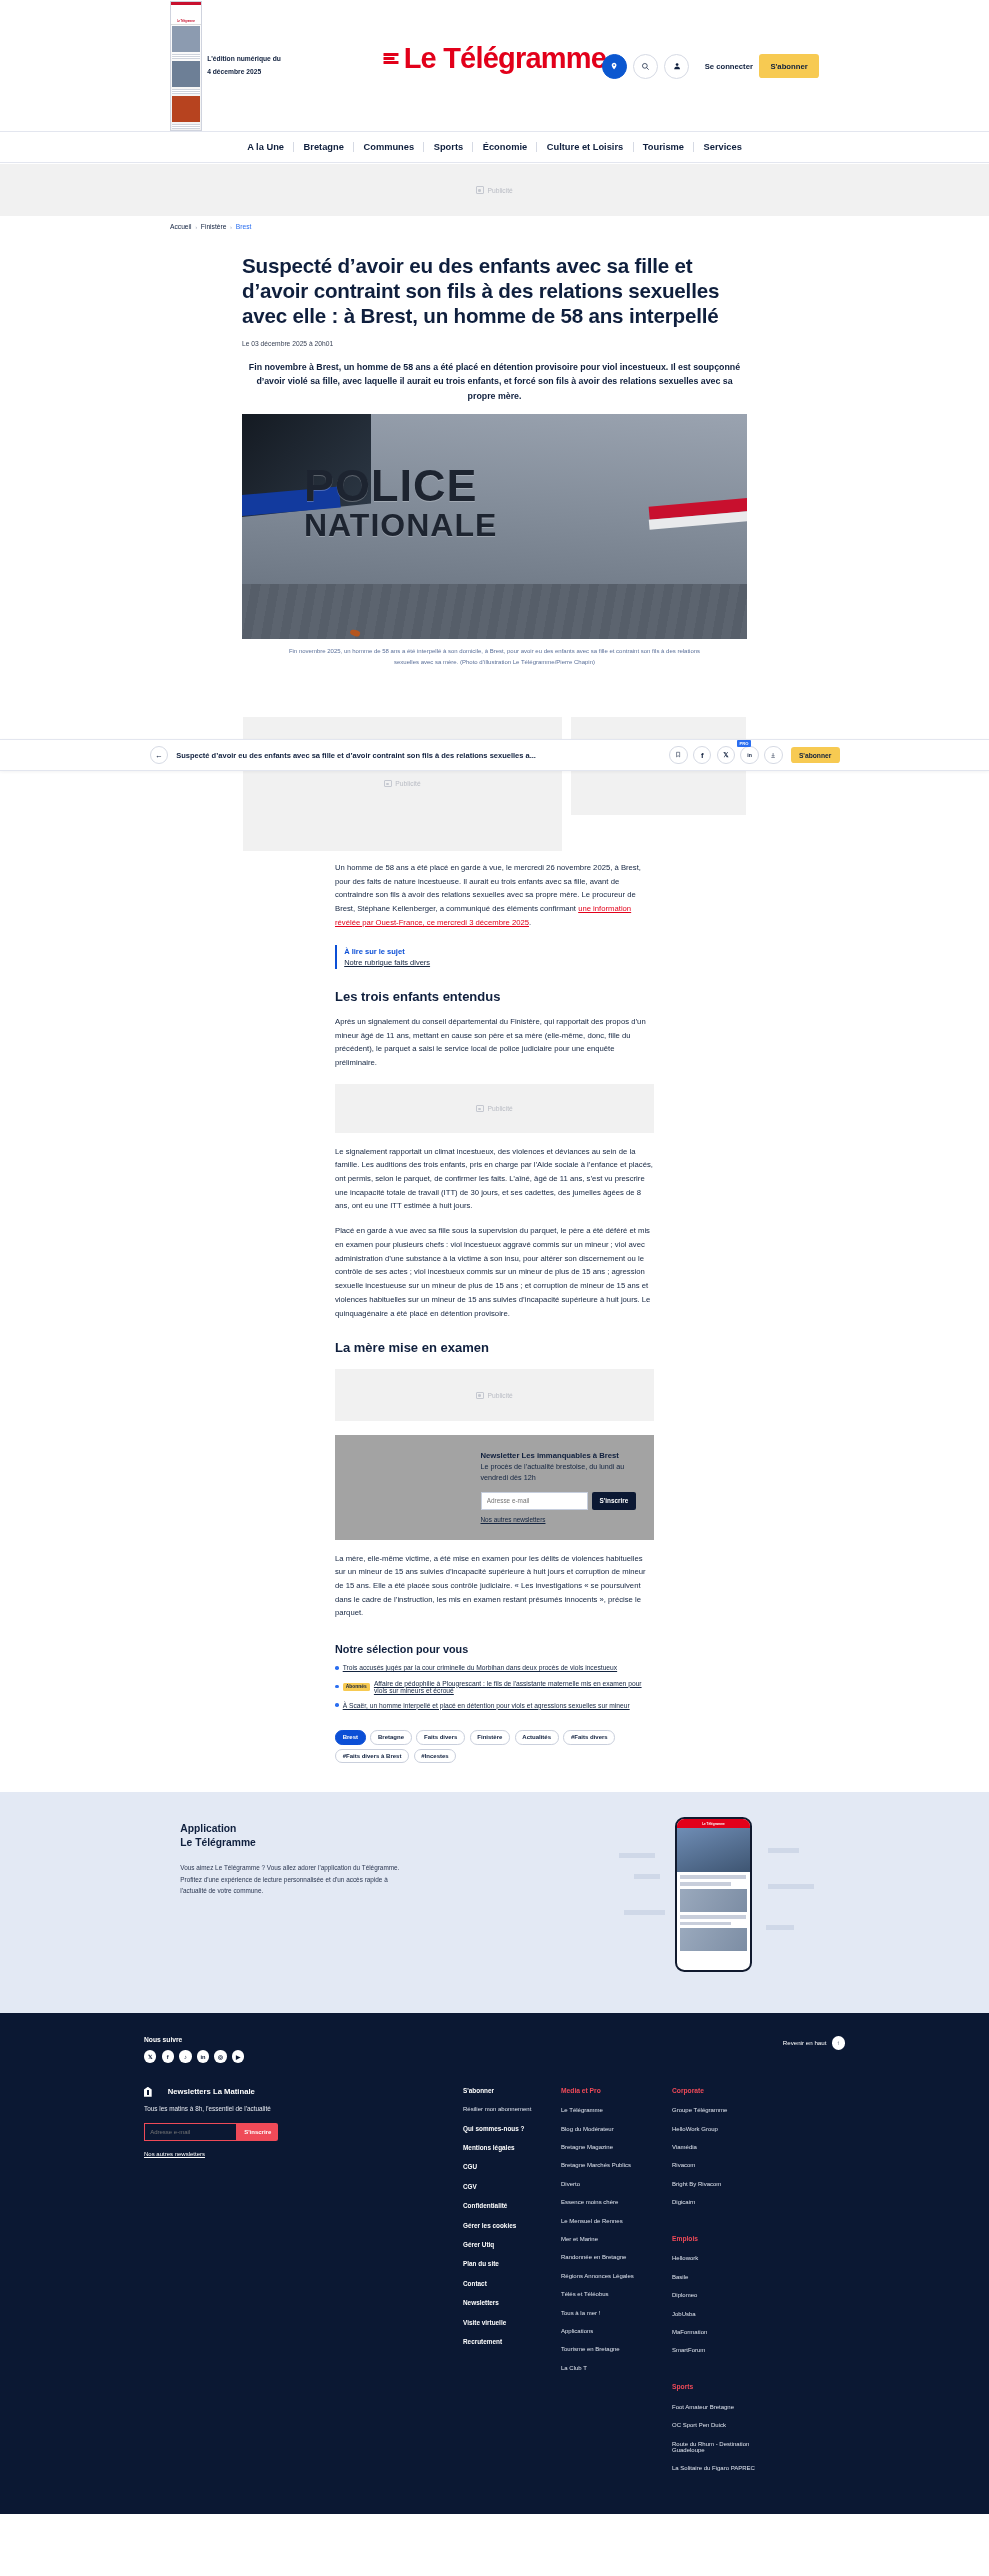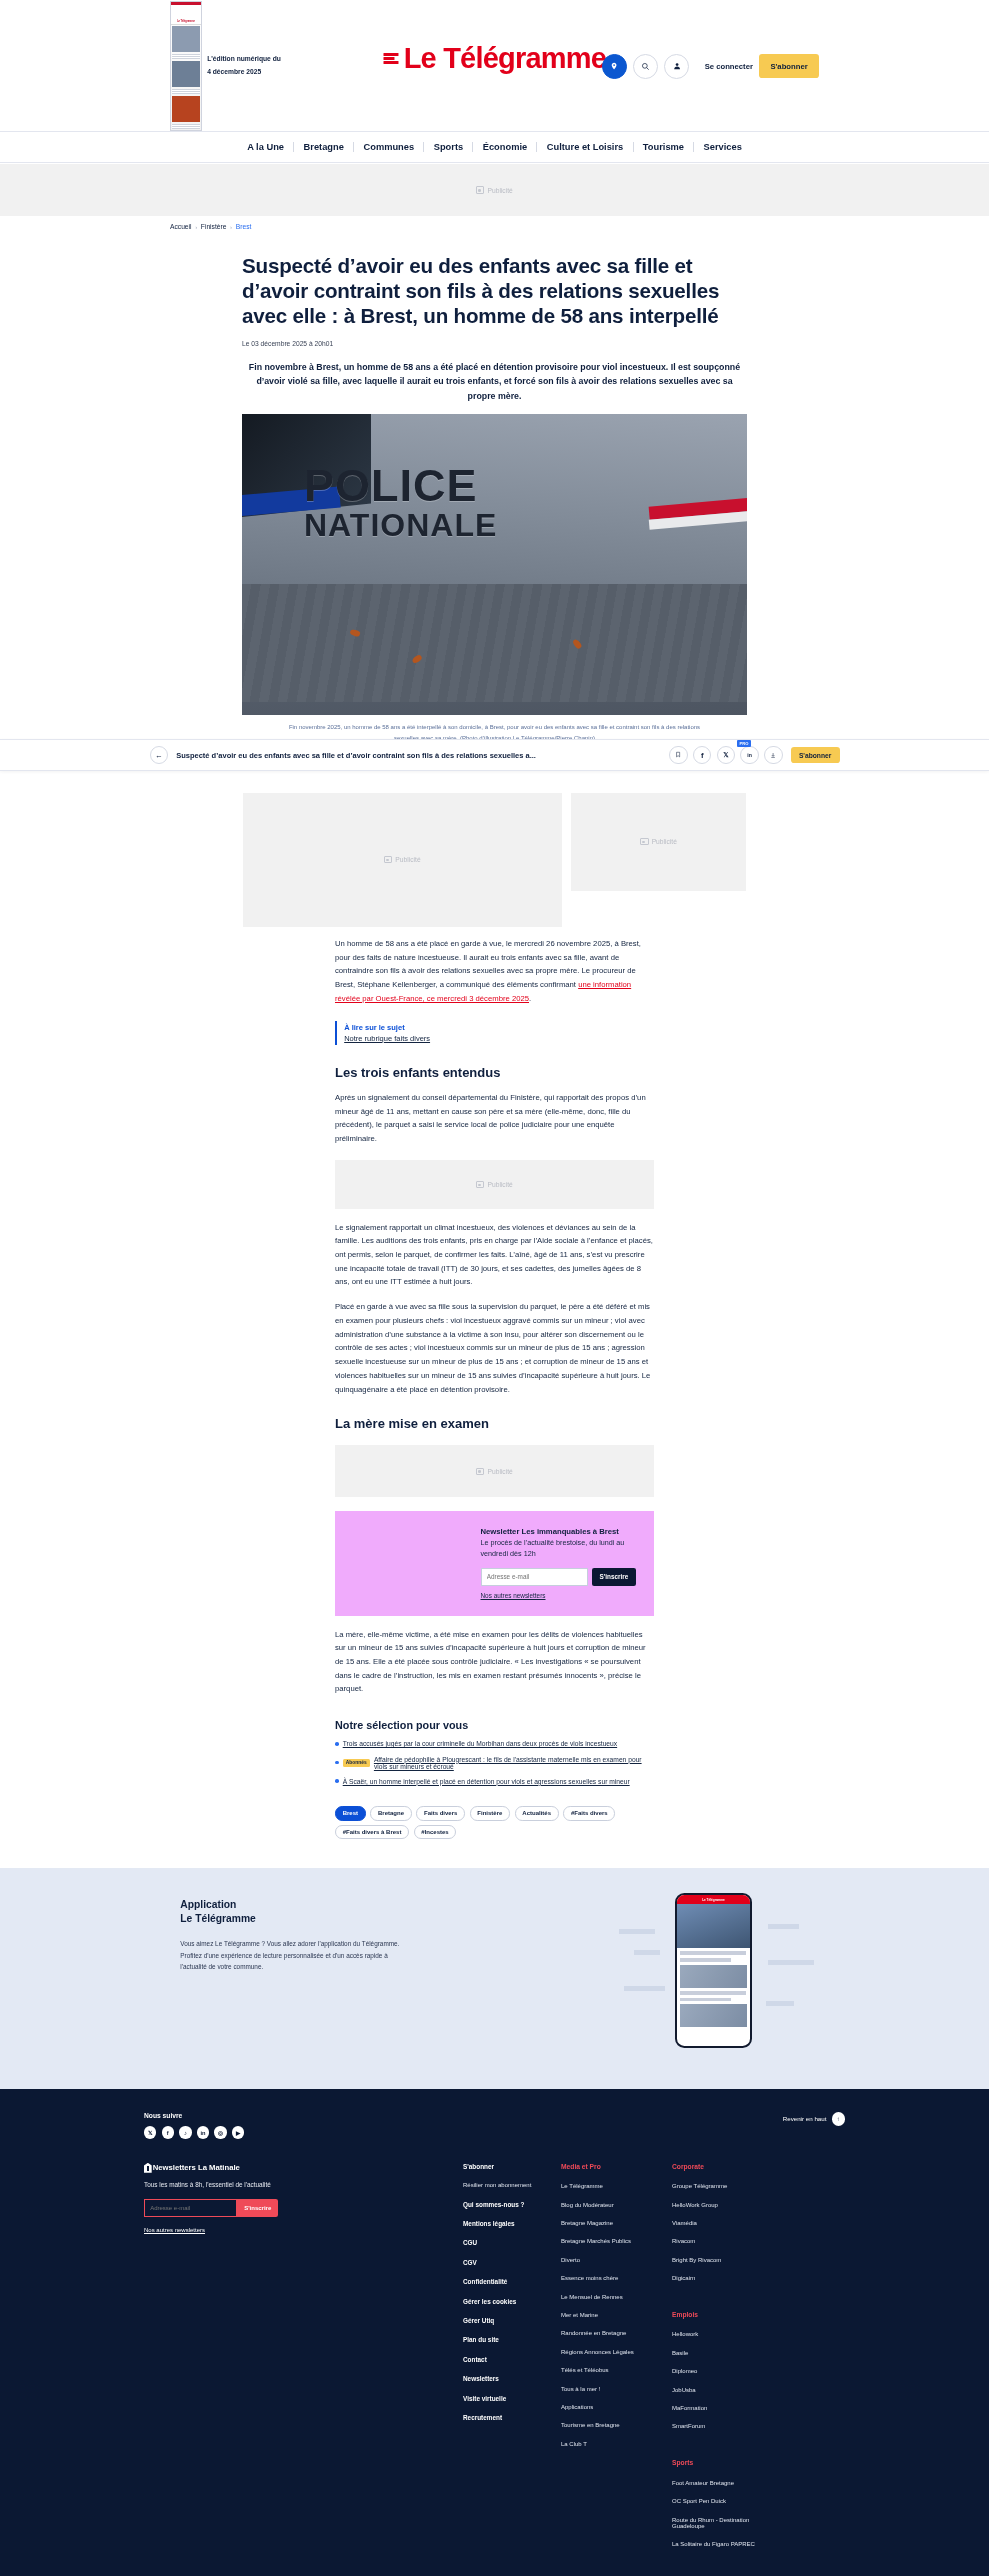--- a/index.html
+++ b/index.html
@@ -100,21 +100,21 @@
     font-weight: 800;
     letter-spacing: -0.2px;
     margin: 23px 0 0 0;
     color:#0f1f3d;
   }
   .dateline { font-size:6.7px; color:#3a4356; margin-top: 11.3px;}
   .chapo { font-size: 8.8px; font-weight: 800; line-height:1.62; margin-top: 13.4px; color:#0f1f3d;text-align:center;}
 
   .figure { margin-top: 11.3px; width: 505px; }
   .photo {
-    width:100%; height: 301px; position:relative; overflow:hidden;
+    width:100%; height: 225px; position:relative; overflow:hidden;
     background: linear-gradient(175deg,#7c8593 0%, #606a78 40%, #4d5561 100%);
   }
   .photo .car-body{position:absolute;left:0;top:0;width:100%;height:170px;
      background:linear-gradient(185deg,#9aa3b0 0%,#828c99 55%,#6e7885 100%);}
   .photo .glass{position:absolute;left:0;top:0;width:129px;height:103px;
      background:linear-gradient(135deg,#141a22,#2c3744); transform:skewY(-6deg); transform-origin:left top;}
   .photo .stripe-blue{position:absolute;left:-5.2px;top:77px;width:103px;height:20.6px;background:#123a9e;transform:rotate(-5deg);}
   .photo .stripe-red{position:absolute;right:-10.3px;top:88px;width:108px;height:13.4px;background:#c8102e;transform:rotate(-5deg);}
   .photo .stripe-white{position:absolute;right:-10.3px;top:101px;width:108px;height:10.3px;background:#e9eaec;transform:rotate(-5deg);}
   .photo .word{position:absolute;color:#1d2430;font-weight:800;letter-spacing:1px;
@@ -164,21 +164,21 @@
   }
   .box-read .t { color:#0b4fd6; font-weight:800; font-size:7.5px; }
   .box-read .l { color:#132440; font-size:7.5px; text-decoration:underline; display:block; margin-top:2.1px;}
   h2.sub { font-size: 13px; font-weight:800; margin-top: 19.6px; color:#0f1f3d;}
   .ad-inline { width: 319px; height: 49px; margin-top: 14.4px; }
   .ad-inline.tall { height: 52px; }
 
   
   .nl-promo {
     width: 319px; margin: 13.4px auto 0 auto;
-    background:#f0abfc;
+    background:#a3a3a3;
     padding: 15.5px 18.5px 17.5px 18.5px;
     display:flex; justify-content:flex-end;
   }
   .nl-inner { width: 155px; }
   .nl-title { font-size:7.7px; font-weight:800; line-height:1.45; color:#0f1f3d;}
   .nl-desc { font-size:7.2px; line-height:1.5; color:#132440; margin-top:1px;}
   .nl-form { display:flex; margin-top:8.2px; gap:4.1px; }
   .nl-input { flex:1; height:17.5px; border:0.5px solid #c6cedd; background:#fff; padding:0 5.2px; font-size:6.4px; color:#7c8596; font-family:"Liberation Sans",sans-serif;}
   .nl-btn { background:#0b1833; color:#fff; font-weight:800; font-size:6.4px; border:none; padding:0 7.2px; border-radius:2.1px; cursor:pointer; font-family:"Liberation Sans",sans-serif;}
   .nl-other { display:block; margin-top:6.2px; font-size:6.4px; text-decoration:underline; color:#132440;}
@@ -216,21 +216,21 @@
   footer { background:#0b1833; color:#fff; padding: 23px 0 31px 0;}
   .f-inner { width:701px; margin:0 auto; }
   .f-top { display:flex; justify-content:space-between; align-items:flex-start;}
   .f-follow-t { font-size:6.7px; font-weight:800; }
   .f-socials { display:flex; gap:5.2px; margin-top:7.2px;}
   .f-soc { width:12.4px;height:12.4px;border-radius:50%;background:#fff;color:#0b1833;display:flex;align-items:center;justify-content:center;font-size:5.7px;font-weight:800;}
   .f-back { display:flex;align-items:center;gap:5.2px;font-size:6.2px;}
   .f-back .rb { width:13.4px;height:13.4px;border-radius:50%;background:#fff;color:#0b1833;display:flex;align-items:center;justify-content:center;font-size:6.2px;}
   .f-cols { display:flex; margin-top: 24px; gap: 0;}
   .f-nl { width: 319px; }
-  .f-nl-title { display:flex; align-items:center; gap:1px; font-size:7.7px; font-weight:800;}
+  .f-nl-title { display:flex; align-items:center; gap:16px; font-size:7.7px; font-weight:800;}
   .f-nl-ico { width:7.7px;height:9.8px;background:#fff; clip-path: polygon(50% 0,100% 28%,100% 100%,0 100%,0 28%); position:relative;}
   .f-nl-ico:after{content:"";position:absolute;left:2.6px;top:3.6px;width:2.6px;height:4.1px;background:#0b1833;}
   .f-nl-sub { font-size:6.4px; margin-top:8.2px; color:#e7eaf1;}
   .f-nl-form { display:flex; margin-top:11.3px;}
   .f-nl-input { width: 93px; height:17.5px; background:transparent; border:0.5px solid #ef4a58; color:#b9c2d2; padding:0 5.2px; font-size:6px; font-family:"Liberation Sans",sans-serif;}
   .f-nl-btn { background:#ef4a58; color:#fff; border:none; font-size:6px; font-weight:800; padding:0 7.2px; border-radius:0 2.1px 2.1px 0; font-family:"Liberation Sans",sans-serif; cursor:pointer;}
   .f-nl-other { display:block; margin-top:10.3px; font-size:6px; text-decoration:underline;}
   .f-col { width: 98px; }
   .f-col.wide { width: 111px; }
   .f-h { font-size:6.7px; font-weight:800; margin-bottom: 13.4px; display:block;}

